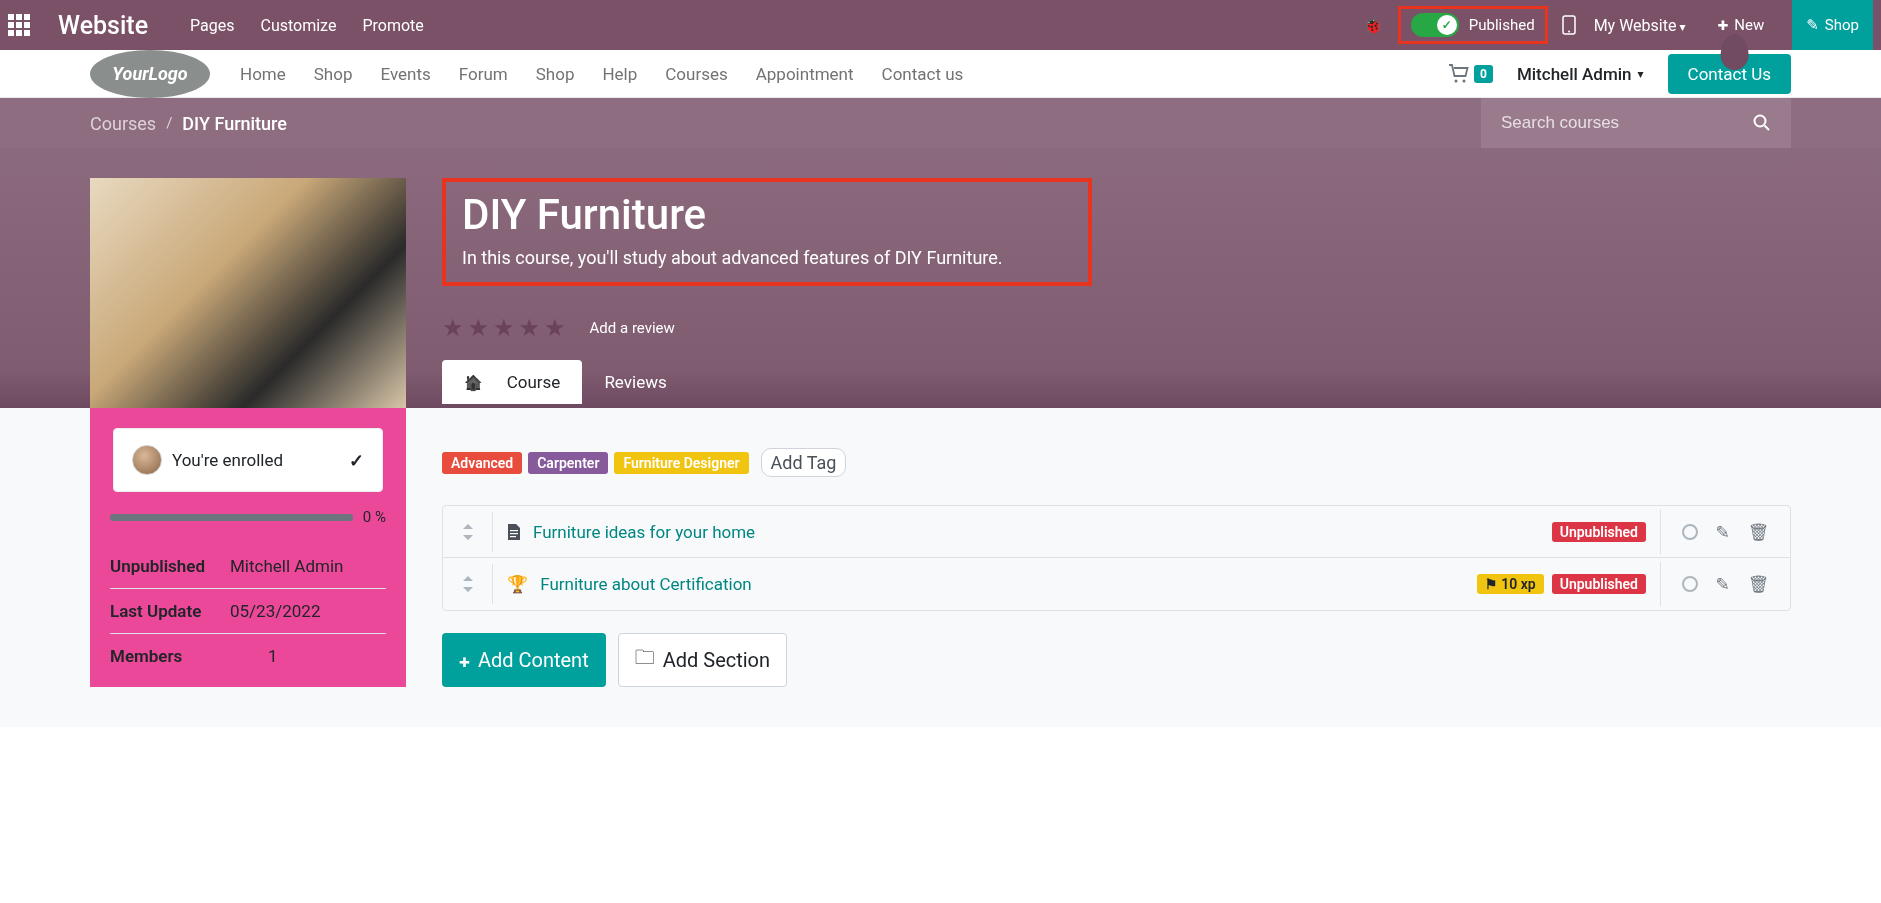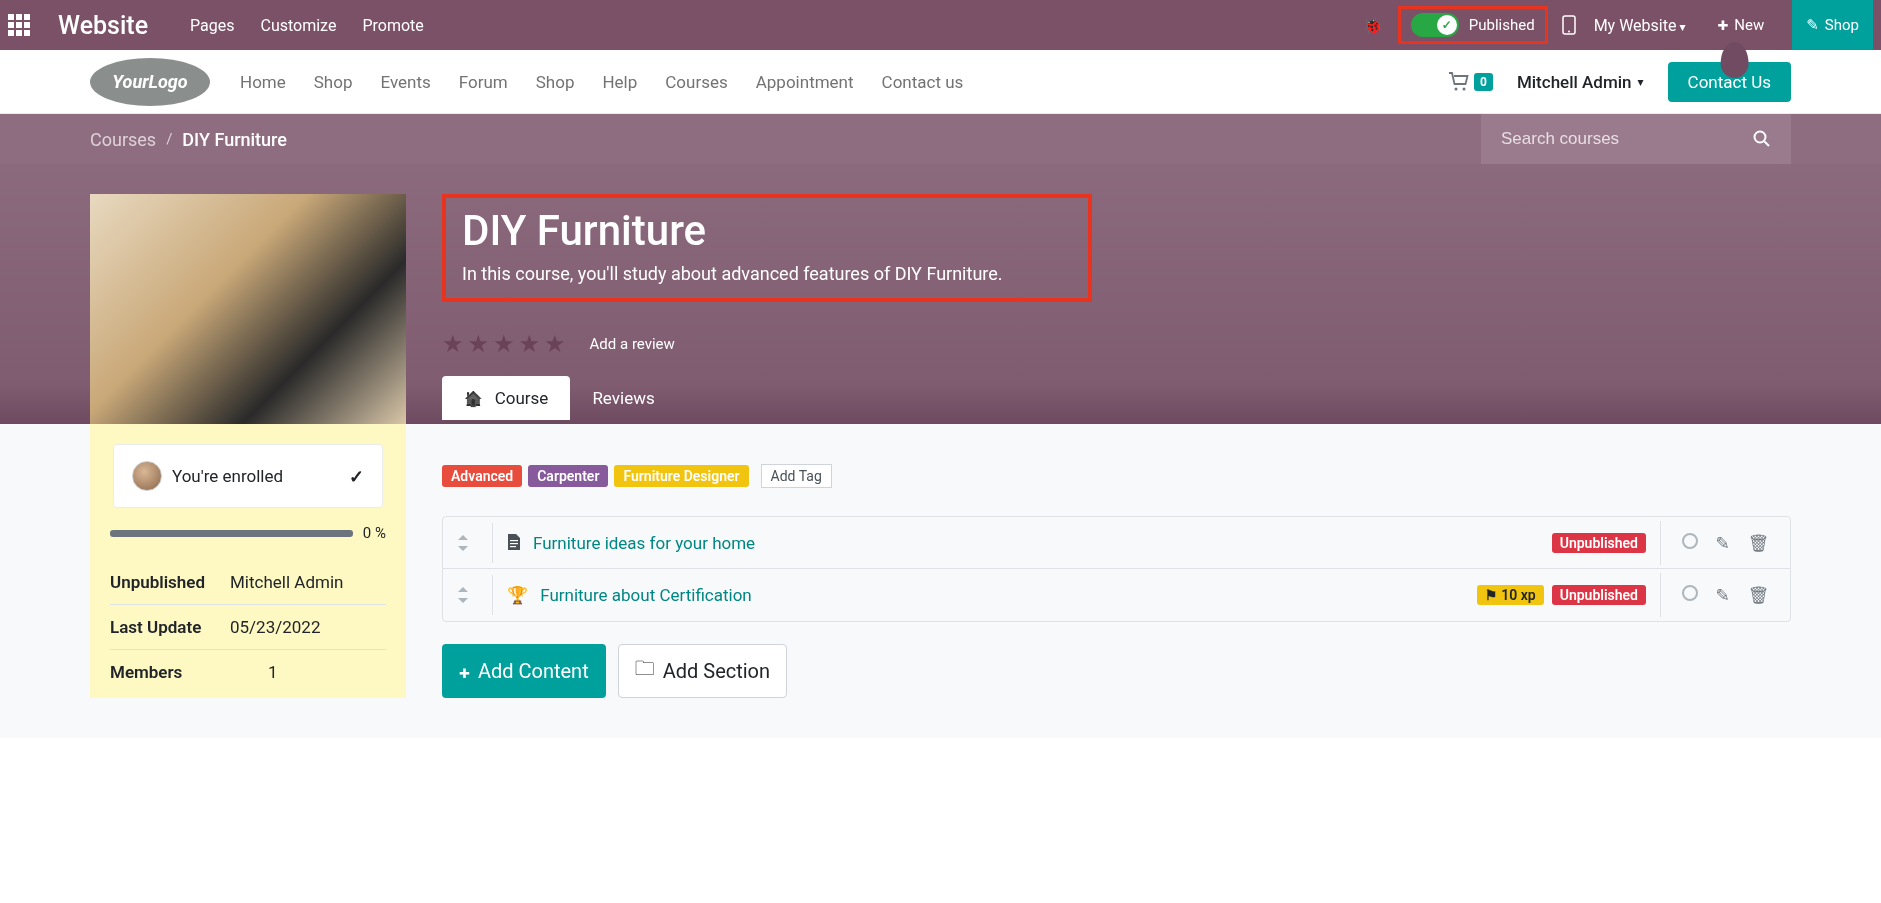--- a/index.html
+++ b/index.html
@@ -16,21 +16,21 @@
 .bug-icon, .mobile-icon { font-size: 16px; cursor: pointer; }
 .published-group { display: flex; align-items: center; gap: 10px; border: 3px solid #e8341e; padding: 4px 10px; }
 .toggle { width: 48px; height: 24px; background: #28a745; border-radius: 12px; position: relative; cursor: pointer; }
 .toggle-knob { width: 20px; height: 20px; background: #fff; border-radius: 50%; position: absolute; top: 2px; right: 2px; display: flex; align-items: center; justify-content: center; color: #28a745; font-size: 12px; font-weight: bold; }
 .topbar-btn { display: flex; align-items: center; gap: 6px; padding: 0 14px; height: 50px; cursor: pointer; }
 .topbar-btn.edit { background: #00a09d; }
 .plus-icon::before { content: "✚"; font-size: 13px; }
 .pencil-icon::before { content: "✎"; font-size: 15px; }
 
 
-.mainnav { background: #fff; border-bottom: 1px solid #e9ecef; display: flex; align-items: center; height: 64px; padding: 0 90px; }
+.mainnav { background: #fff; border-bottom: 1px solid #e9ecef; display: flex; align-items: center; height: 48px; padding: 0 90px; }
 .logo { width: 120px; height: 48px; background: #8a8f8d; border-radius: 50%/50%; display: flex; align-items: center; justify-content: center; color: #fff; font-size: 18px; font-weight: bold; font-style: italic; }
 .nav-items { display: flex; gap: 28px; margin-left: 30px; }
 .nav-item { color: #737373; font-size: 17px; cursor: pointer; }
 .nav-right { margin-left: auto; display: flex; align-items: center; gap: 24px; }
 .cart { position: relative; color: #6c757d; font-size: 20px; cursor: pointer; display: flex; align-items: center; }
 .cart-badge { background: #00a09d; color: #fff; font-size: 12px; font-weight: bold; padding: 2px 6px; border-radius: 3px; margin-left: 4px; }
 .user-menu { color: #212529; font-size: 17px; font-weight: 500; cursor: pointer; display: flex; align-items: center; gap: 6px; }
 .contact-btn { background: #00a09d; color: #fff; padding: 10px 20px; border-radius: 4px; font-size: 17px; cursor: pointer; position: relative; }
 .droplet { position: absolute; top: -20px; left: 50%; transform: translateX(-30%); width: 28px; height: 36px; background: #714b62; border-radius: 50% 50% 50% 50% / 60% 60% 40% 40%; transform-origin: center; }
 
@@ -48,52 +48,52 @@
 .hero { background: linear-gradient(#8c6a7e, #7f5c70 85%, #6e4a60); padding: 30px 90px 0; display: flex; gap: 36px; }
 .hero-img { width: 316px; height: 230px; background: linear-gradient(135deg,#e8d9c0 0%,#c9a878 40%,#2a2a2a 70%,#d9c6a8 100%); flex-shrink: 0; }
 .hero-body { flex: 1; color: #fff; padding-top: 0; }
 .hero-title-box { border: 4px solid #e8341e; padding: 8px 16px 14px; display: inline-block; min-width: 650px; }
 .hero-title { font-size: 42px; font-weight: 500; margin-bottom: 8px; }
 .hero-sub { font-size: 18px; }
 .stars { display: flex; gap: 4px; margin-top: 28px; align-items: center; }
 .star { color: #6a4358; font-size: 24px; }
 .review-link { color: #fff; margin-left: 20px; font-size: 15px; cursor: pointer; }
 .tabs { display: flex; margin-top: 18px; }
-.tab { padding: 12px 22px; font-size: 17px; color: #fff; cursor: pointer; display: flex; align-items: center; gap: 12px; }
+.tab { padding: 12px 22px; font-size: 17px; color: #fff; cursor: pointer; display: flex; align-items: center; gap: 24px; }
 .tab.active { background: #fff; color: #212529; border-radius: 4px 4px 0 0; }
 .home-icon::before { content: "🏠"; filter: grayscale(1) brightness(0.4); font-size: 15px; }
 
 
 .body-wrap { background: #f8f9fa; display: flex; padding: 0 90px 40px; gap: 36px; }
-.sidebar { width: 316px; flex-shrink: 0; background: #fef9c3; margin-top: 0; }
+.sidebar { width: 316px; flex-shrink: 0; background: #ec4899; margin-top: 0; }
 .enroll-box { background: #fff; border: 1px solid #e9ecef; border-radius: 4px; padding: 16px 18px; margin: 20px auto 16px; display: flex; align-items: center; gap: 10px; width: 270px; }
 .avatar { width: 30px; height: 30px; border-radius: 50%; background: radial-gradient(circle at 40% 35%, #d9b896, #8a6548); border: 1px solid #ccc; }
 .enroll-text { flex: 1; font-size: 17px; }
 .check-icon { font-size: 18px; font-weight: bold; }
 .progress-wrap { display: flex; align-items: center; gap: 10px; padding: 0 20px 18px; }
 .progress-bar { flex: 1; height: 7px; background: #6c757d; border-radius: 3px; }
 .progress-pct { font-size: 15px; color: #212529; }
 .meta-table { padding: 0 20px; }
 .meta-row { display: flex; padding: 12px 0; border-bottom: 1px solid #dee2e6; font-size: 17px; }
 .meta-row:last-child { border-bottom: none; gap: 38px; }
 .meta-label { width: 120px; font-weight: 600; }
 .meta-val { flex: 1; }
 
 .content { flex: 1; padding-top: 40px; }
 .tags-row { display: flex; gap: 6px; align-items: center; margin-bottom: 28px; }
 .tag { padding: 3px 9px; border-radius: 3px; color: #fff; font-size: 14px; font-weight: 600; }
 .tag.red { background: #e74c3c; }
 .tag.purple { background: #875a9b; }
 .tag.yellow { background: #f1c40f; }
-.add-tag { border: 1px solid #ced4da; padding: 3px 9px; border-radius: 0; font-size: 14px; cursor: pointer; color: #495057; background: #fff; margin-left: 6px; }
+.add-tag { border: 1px solid #ced4da; padding: 3px 9px; border-radius: 10px; font-size: 18px; cursor: pointer; color: #495057; background: #fff; margin-left: 6px; }
 
 .content-table { border: 1px solid #dee2e6; border-radius: 4px; overflow: hidden; }
 .ct-row { display: flex; align-items: center; border-bottom: 1px solid #dee2e6; min-height: 52px; }
 .ct-row:last-child { border-bottom: none; }
-.ct-cell { padding: 12px 14px; display: flex; align-items: flex-start; gap: 12px; }
+.ct-cell { padding: 12px 14px; display: flex; align-items: center; gap: 12px; }
 .ct-drag { width: 50px; border-right: 1px solid #dee2e6; justify-content: center; color: #adb5bd; cursor: grab; flex-direction: column; gap: 0; }
 .ct-main { flex: 1; }
 .file-icon, .trophy-icon { color: #495057; font-size: 17px; }
 .ct-link { color: #008784; font-size: 17px; cursor: pointer; }
 .xp-badge { background: #f1c40f; color: #212529; padding: 2px 8px; border-radius: 3px; font-size: 14px; font-weight: 600; display: flex; align-items: center; gap: 4px; margin-right: 8px; }
 .unpub-badge { background: #dc3545; color: #fff; padding: 2px 8px; border-radius: 3px; font-size: 14px; font-weight: 600; }
 .ct-actions { width: 130px; border-left: 1px solid #dee2e6; justify-content: center; gap: 18px; color: #6c757d; }
 .act-icon { cursor: pointer; font-size: 17px; }
 .circle-icon { width: 16px; height: 16px; border: 2px solid #adb5bd; border-radius: 50%; }
 

